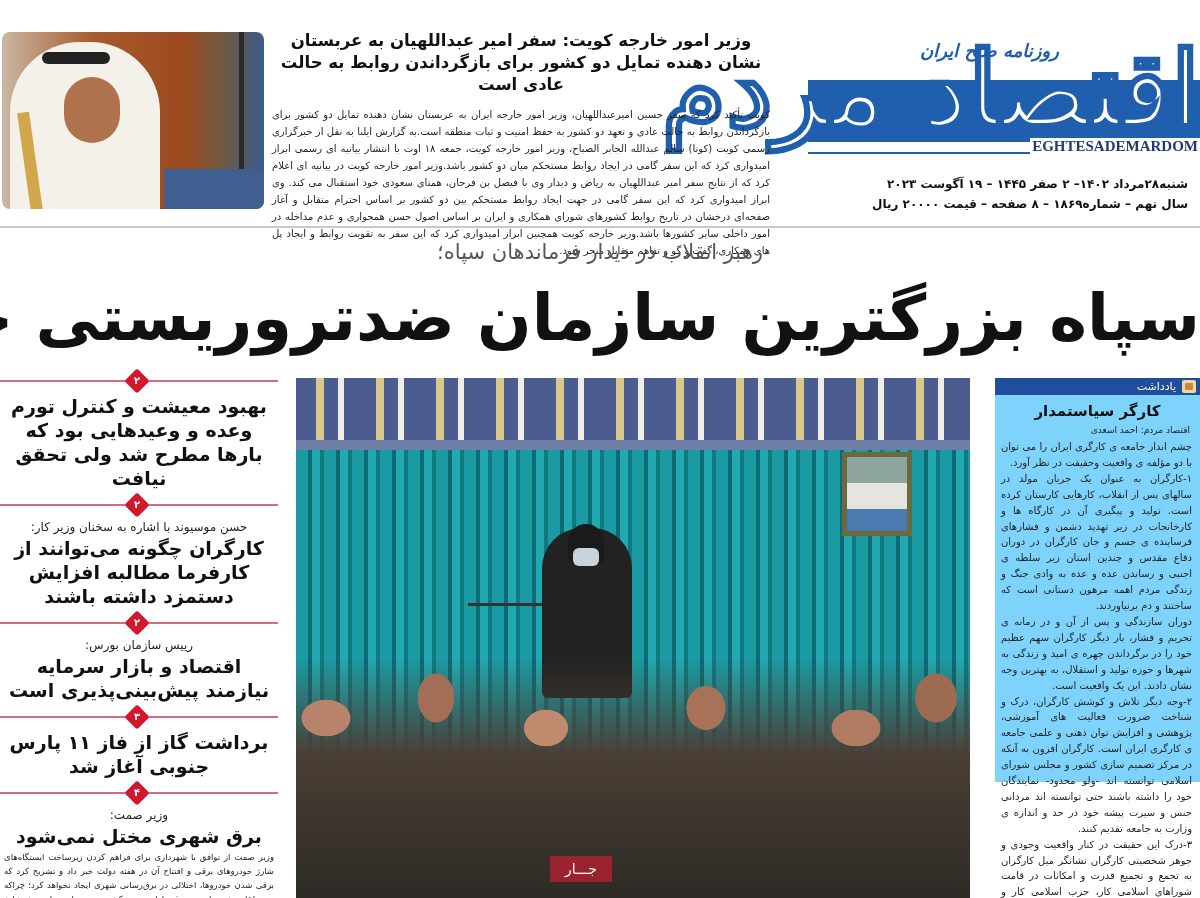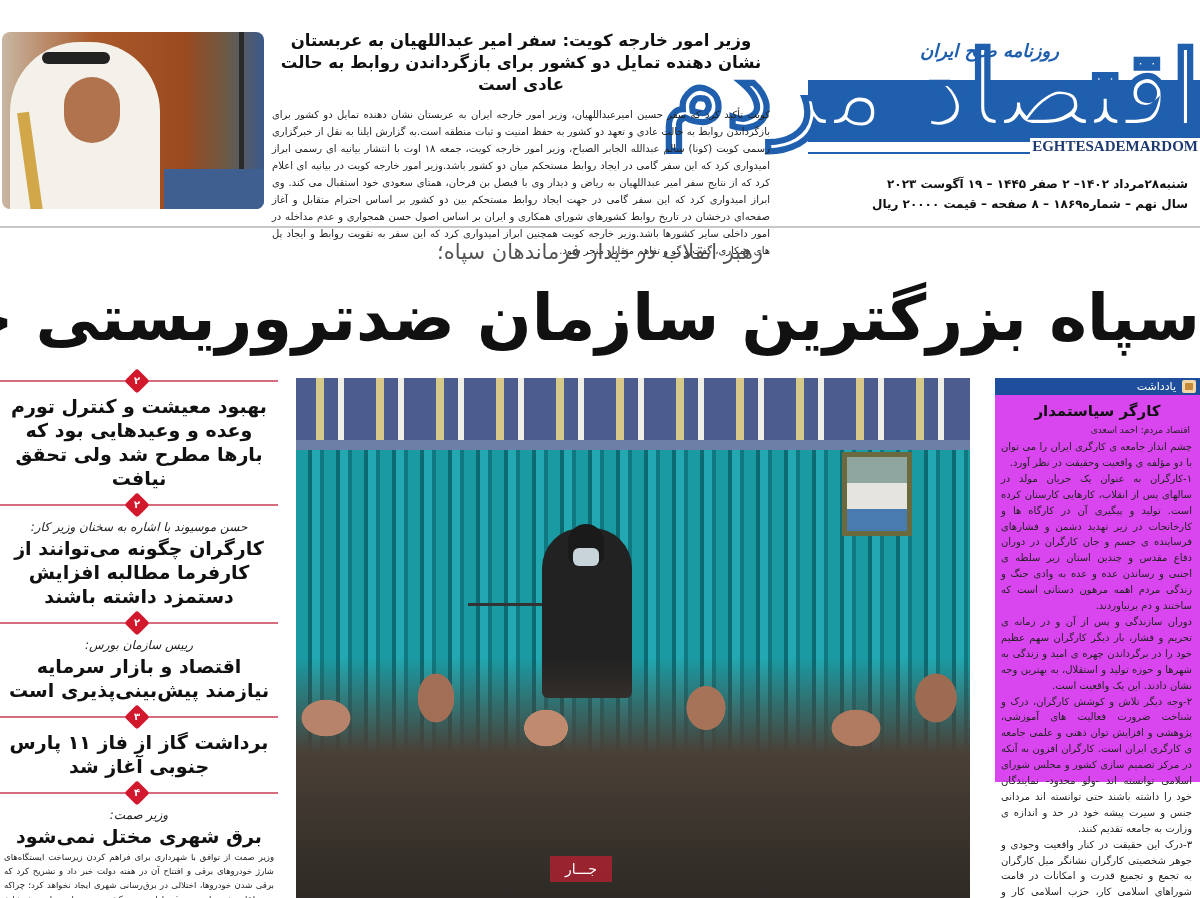--- a/index.html
+++ b/index.html
@@ -42,21 +42,21 @@
   .headline { position: absolute; left: 0; top: 272px; width: 1200px; text-align: center; font-size: 64px; font-weight: bold;
     line-height: 92px; color: #111; letter-spacing: -2px; white-space: nowrap; }
 
   
   .news-col { position: absolute; left: 0; top: 370px; width: 278px; }
   .sep { position: relative; height: 22px; }
   .sep::before { content: ""; position: absolute; left: 0; right: 0; top: 10px; height: 1.5px; background: #d46b7e; }
   .sep .badge { position: absolute; left: 128px; top: 2px; width: 18px; height: 18px; background: #d1182c; transform: rotate(45deg); border-radius: 3px; }
   .sep .badge span { display: block; transform: rotate(-45deg); color: #fff; font-size: 10px; font-weight: bold; text-align: center; line-height: 18px; }
   .news-item { text-align: center; padding: 2px 4px 4px; }
-  .news-pre { font-size: 12px; color: #222; line-height: 18px; font-style: italic; }
+  .news-pre { font-size: 12px; color: #222; line-height: 18px; }
   .news-title { font-size: 19px; font-weight: bold; line-height: 24px; color: #111; }
   .news-body { font-size: 8.5px; line-height: 14px; text-align: justify; color: #222; margin-top: 2px; }
 
   
   .main-photo { position: absolute; left: 296px; top: 378px; width: 674px; height: 520px; overflow: hidden; background: #178c94; }
   .mp-frieze { position: absolute; left: 0; top: 0; width: 100%; height: 72px;
     background: repeating-linear-gradient(90deg, #4c5c8f 0 20px, #d8c98a 20px 28px, #4c5c8f 28px 42px, #f0efe6 42px 48px, #4c5c8f 48px 60px); }
   .mp-frieze-edge { position: absolute; left: 0; top: 62px; width: 100%; height: 10px; background: #6d7fa6; }
   .mp-curtain { position: absolute; left: 0; top: 72px; width: 100%; height: 448px;
     background: repeating-linear-gradient(90deg, #1a9aa2 0 12px, #0c6a72 12px 16px, #22a8b0 16px 24px, #0f7880 24px 28px); }
@@ -72,21 +72,21 @@
       radial-gradient(ellipse 30px 40px at 140px 40px, #a26e55 60%, transparent 62%),
       radial-gradient(ellipse 36px 30px at 250px 70px, #c08a6e 60%, transparent 62%),
       radial-gradient(ellipse 32px 36px at 410px 50px, #a77358 60%, transparent 62%),
       radial-gradient(ellipse 40px 30px at 560px 70px, #b07b60 60%, transparent 62%),
       radial-gradient(ellipse 34px 40px at 640px 40px, #9d6a52 60%, transparent 62%),
       linear-gradient(180deg, rgba(60,50,40,0.0) 0%, #4a3f36 40%, #2d2a25 100%); }
   .mp-watermark { position: absolute; left: 550px; top: 856px; width: 62px; height: 26px; background: rgba(196, 30, 50, 0.7);
     color: #fff; font-size: 14px; font-weight: normal; text-align: center; line-height: 26px; }
 
   
-  .opinion { position: absolute; left: 995px; top: 378px; width: 205px; height: 404px; background: #d946ef; }
+  .opinion { position: absolute; left: 995px; top: 378px; width: 205px; height: 404px; background: #7dd3fc; }
   .op-head { height: 17px; background: #1f4f9c; color: #fff; font-size: 11px; line-height: 17px; padding-right: 24px; position: relative; }
   .op-icon { position: absolute; right: 4px; top: 2px; width: 14px; height: 13px; background: #f2d7a6; border-radius: 2px; }
   .op-icon::after { content: ""; position: absolute; left: 3px; top: 3px; width: 8px; height: 7px; background: #c58a3a; border-radius: 1px; }
   .op-title { font-size: 15px; font-weight: bold; text-align: center; margin-top: 6px; line-height: 20px; }
   .op-author { font-size: 9px; padding: 2px 10px 0 10px; line-height: 14px; color: #222; }
   .op-body { font-size: 10px; line-height: 15.9px; text-align: justify; padding: 2px 8px 0 6px; color: #222; }
   .op-body p { margin: 0; }
 </style>
 </head>
 <body>

